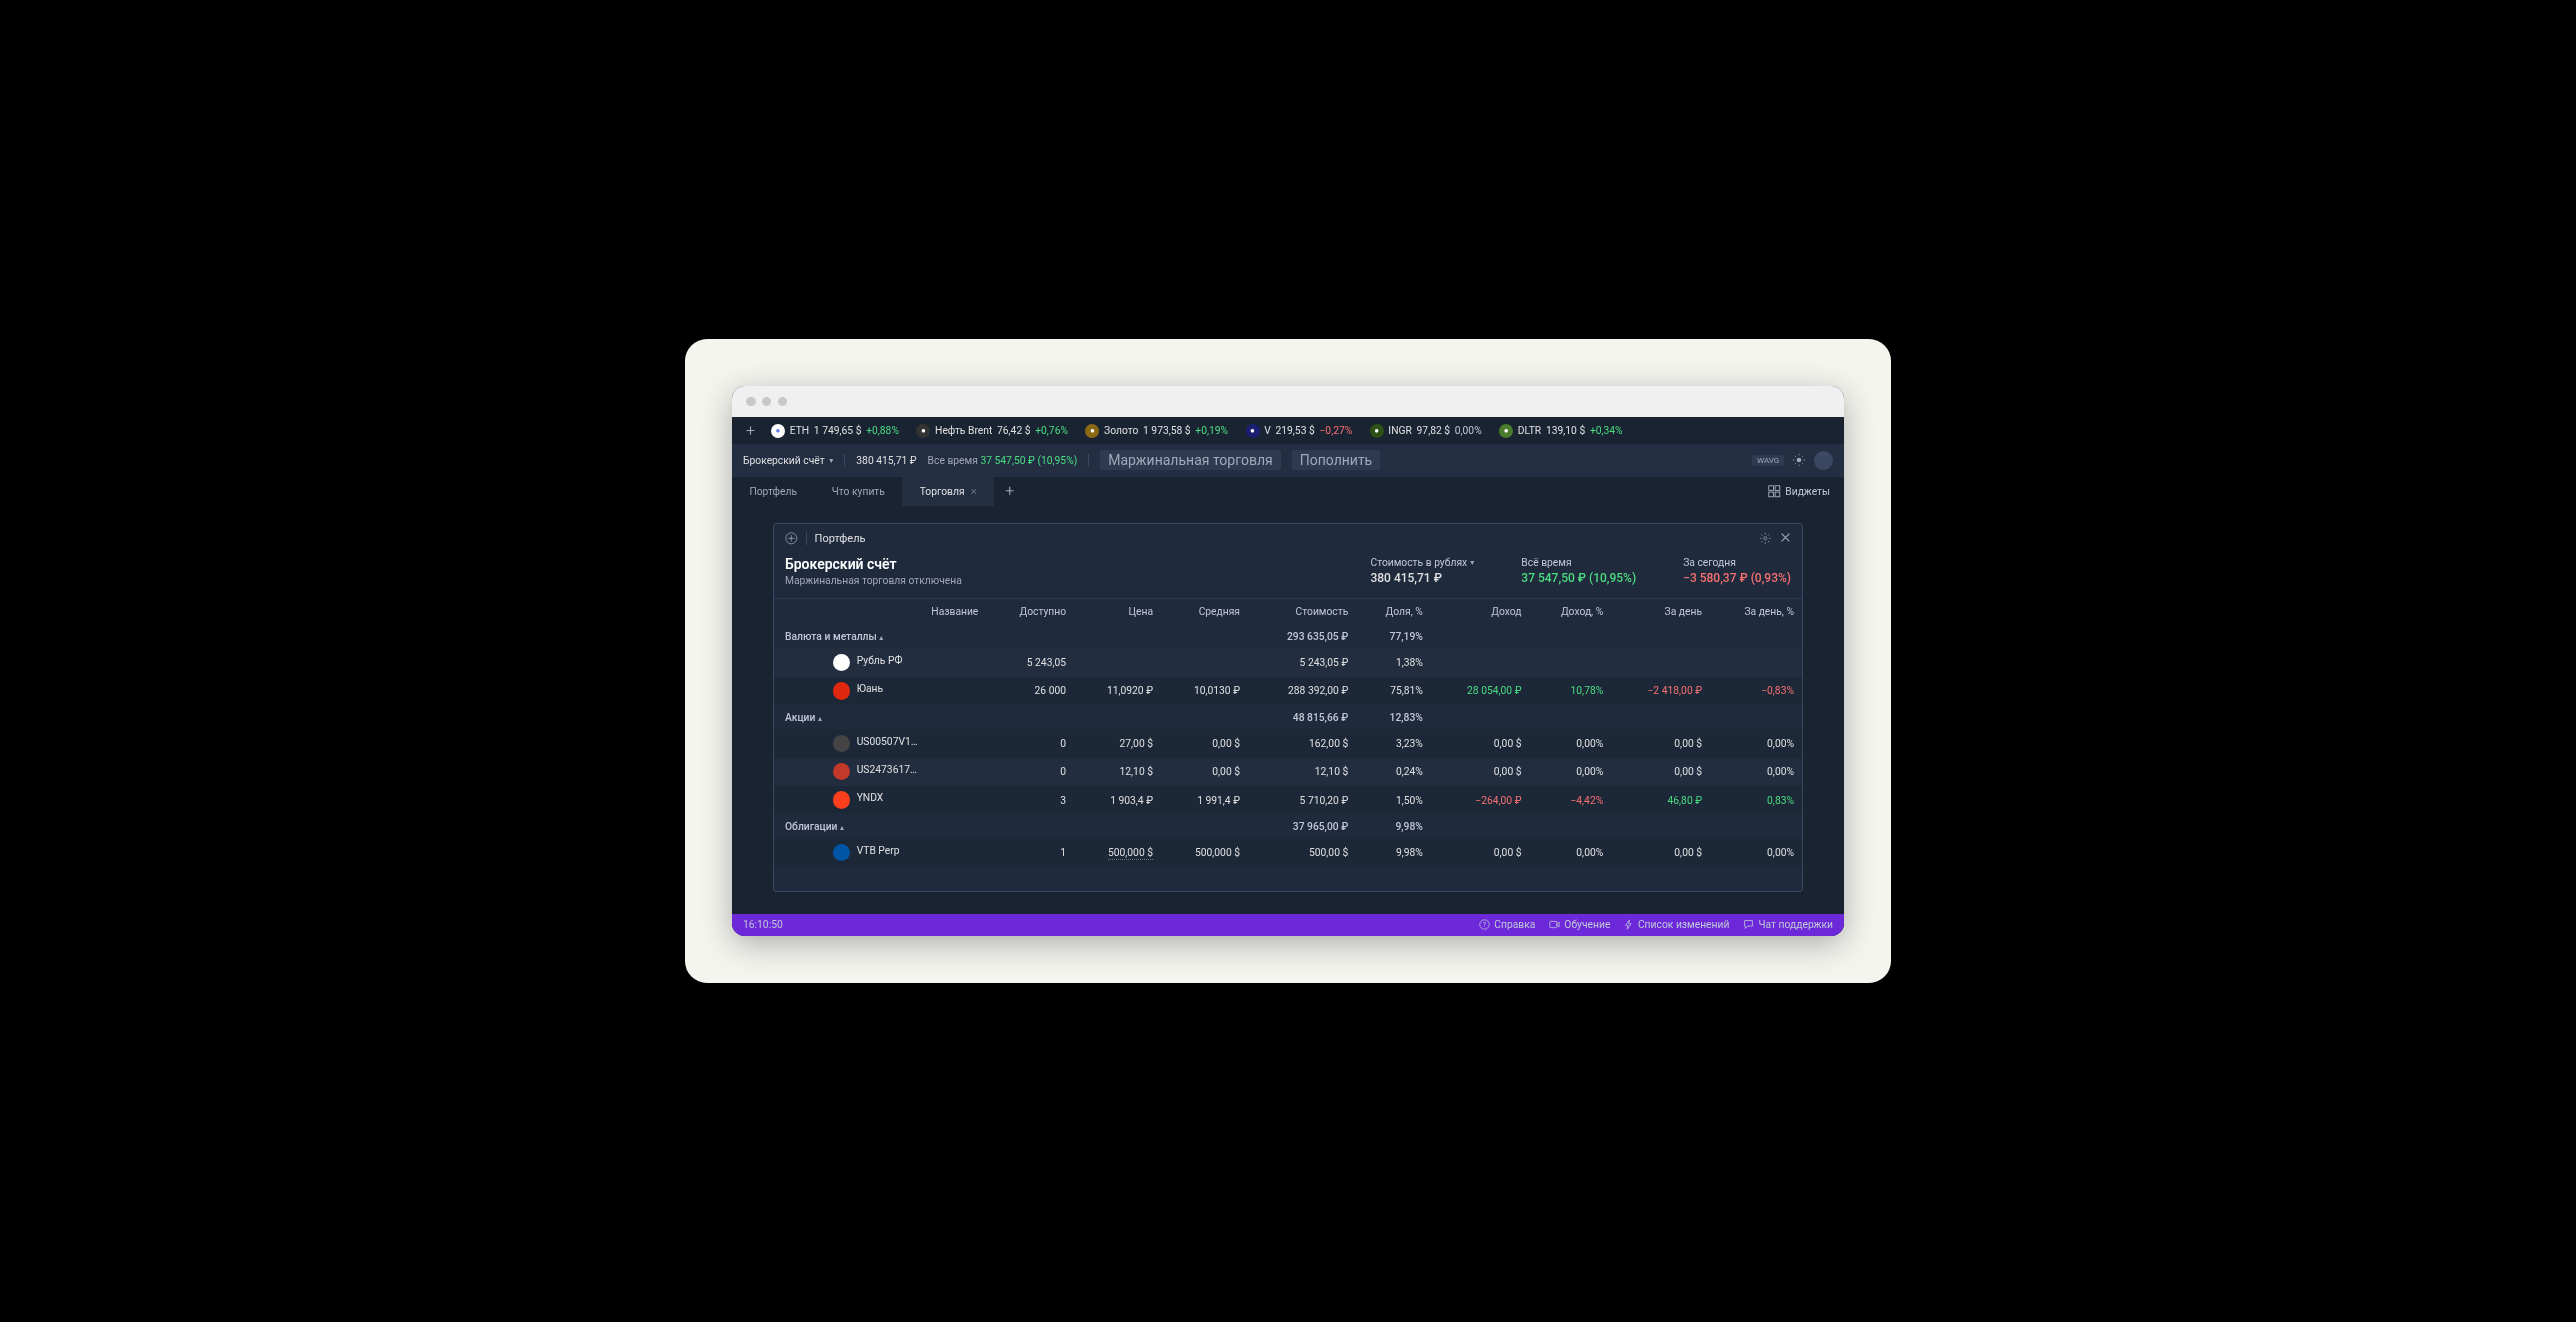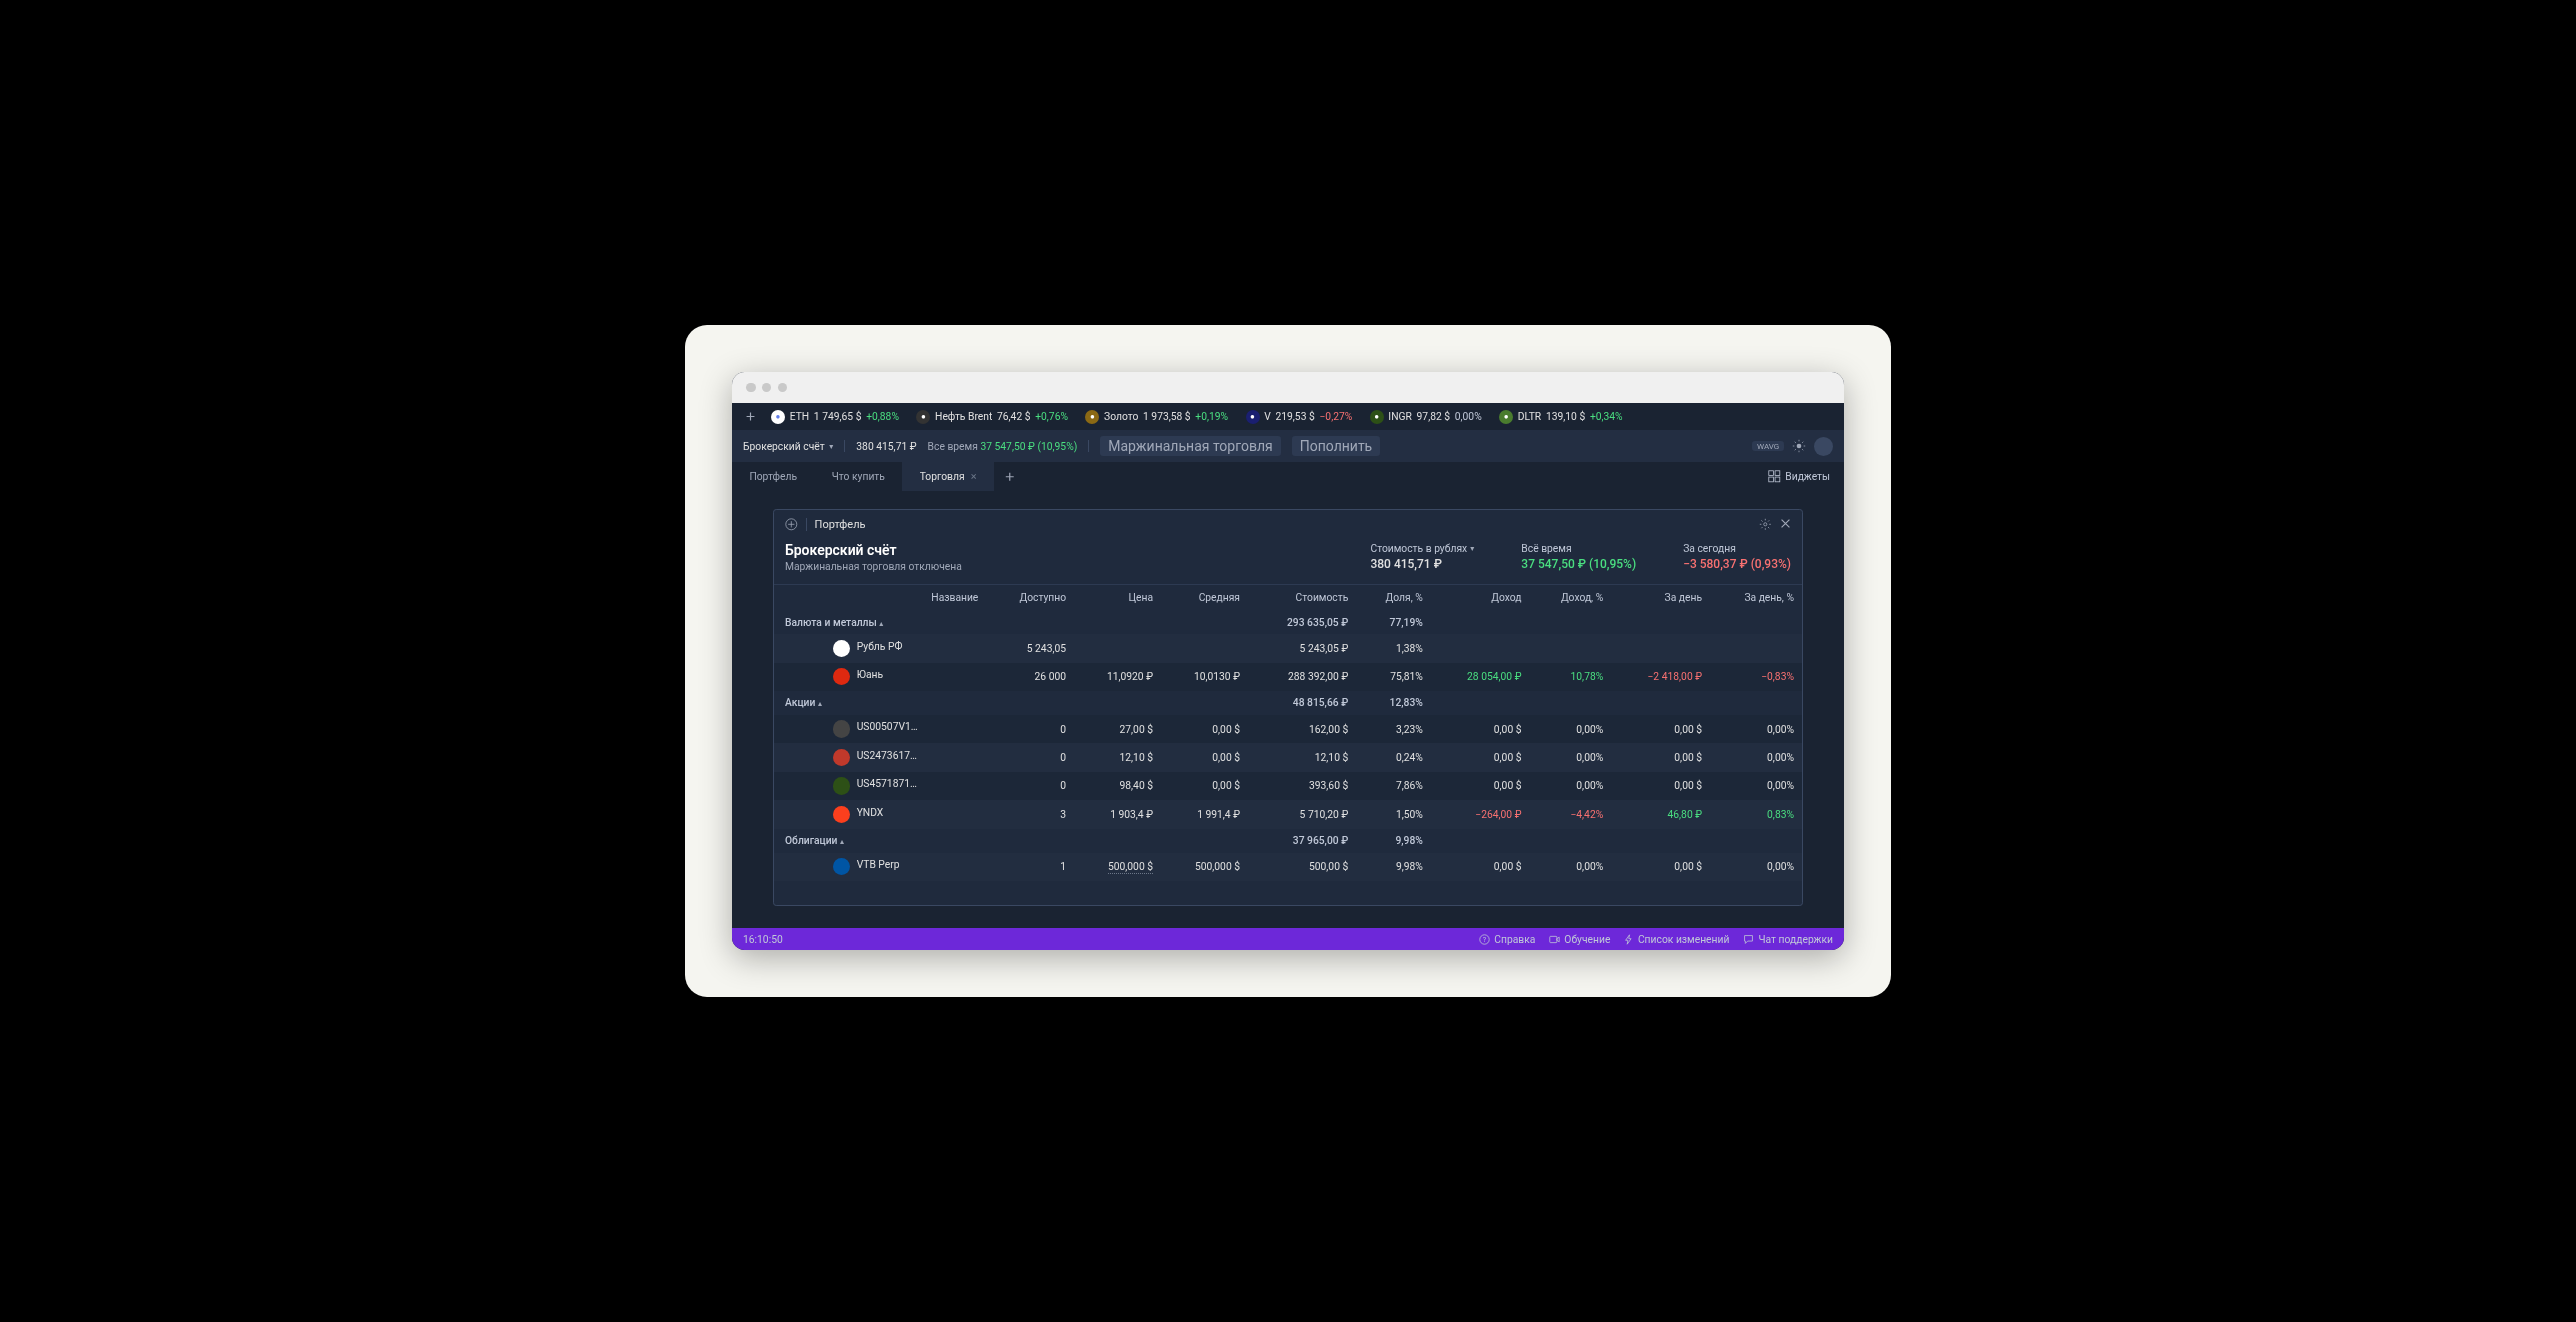--- a/index.html
+++ b/index.html
@@ -84,21 +84,21 @@
     display: flex;
     align-items: center;
     gap: 6.3px;
   }
   .tab.active {
     background: #232e42;
     color: #e0e0e0;
   }
   .tab-close { color: #6b7688; font-size: 11px; }
   .tab-add { padding: 8px 11px; color: #a0a8b8; cursor: pointer; }
-  .widgets { margin-left: auto; padding: 0 14px; display: flex; align-items: flex-start; gap: 4.7px; color: #c0c8d8; }
+  .widgets { margin-left: auto; padding: 0 14px; display: flex; align-items: flex-end; gap: 4.7px; color: #c0c8d8; }
   .main {
     background: #1a2332;
     padding: 17.4px 41px 22px;
     min-height: 379px;
   }
   .panel {
     border: 0.8px solid #3a4862;
     border-radius: 3.2px;
     background: #1f2a3d;
   }
@@ -437,37 +437,20 @@
       <td>12,10 $</td>
       <td>0,24%</td>
       <td class="">0,00 $</td>
       <td class="">0,00%</td>
       <td class="">0,00 $</td>
       <td class="">0,00%</td>
               </tr>
               <tr class="item">
       <td>
                   <div class="cell-name-wrap">
-                    <span class="row-icon" style="background:#2d5016;"></span>
-                    <span>US4571871…</span>
-                  </div>
-                </td>
-      <td>0</td>
-      <td>98,40 $</td>
-      <td>0,00 $</td>
-      <td>393,60 $</td>
-      <td>7,86%</td>
-      <td class="">0,00 $</td>
-      <td class="">0,00%</td>
-      <td class="">0,00 $</td>
-      <td class="">0,00%</td>
-              </tr>
-              <tr class="item">
-      <td>
-                  <div class="cell-name-wrap">
                     <span class="row-icon" style="background:#fc3f1d;"></span>
                     <span>YNDX</span>
                   </div>
                 </td>
       <td>3</td>
       <td>1 903,4 ₽</td>
       <td>1 991,4 ₽</td>
       <td>5 710,20 ₽</td>
       <td>1,50%</td>
       <td class="neg">−264,00 ₽</td>

